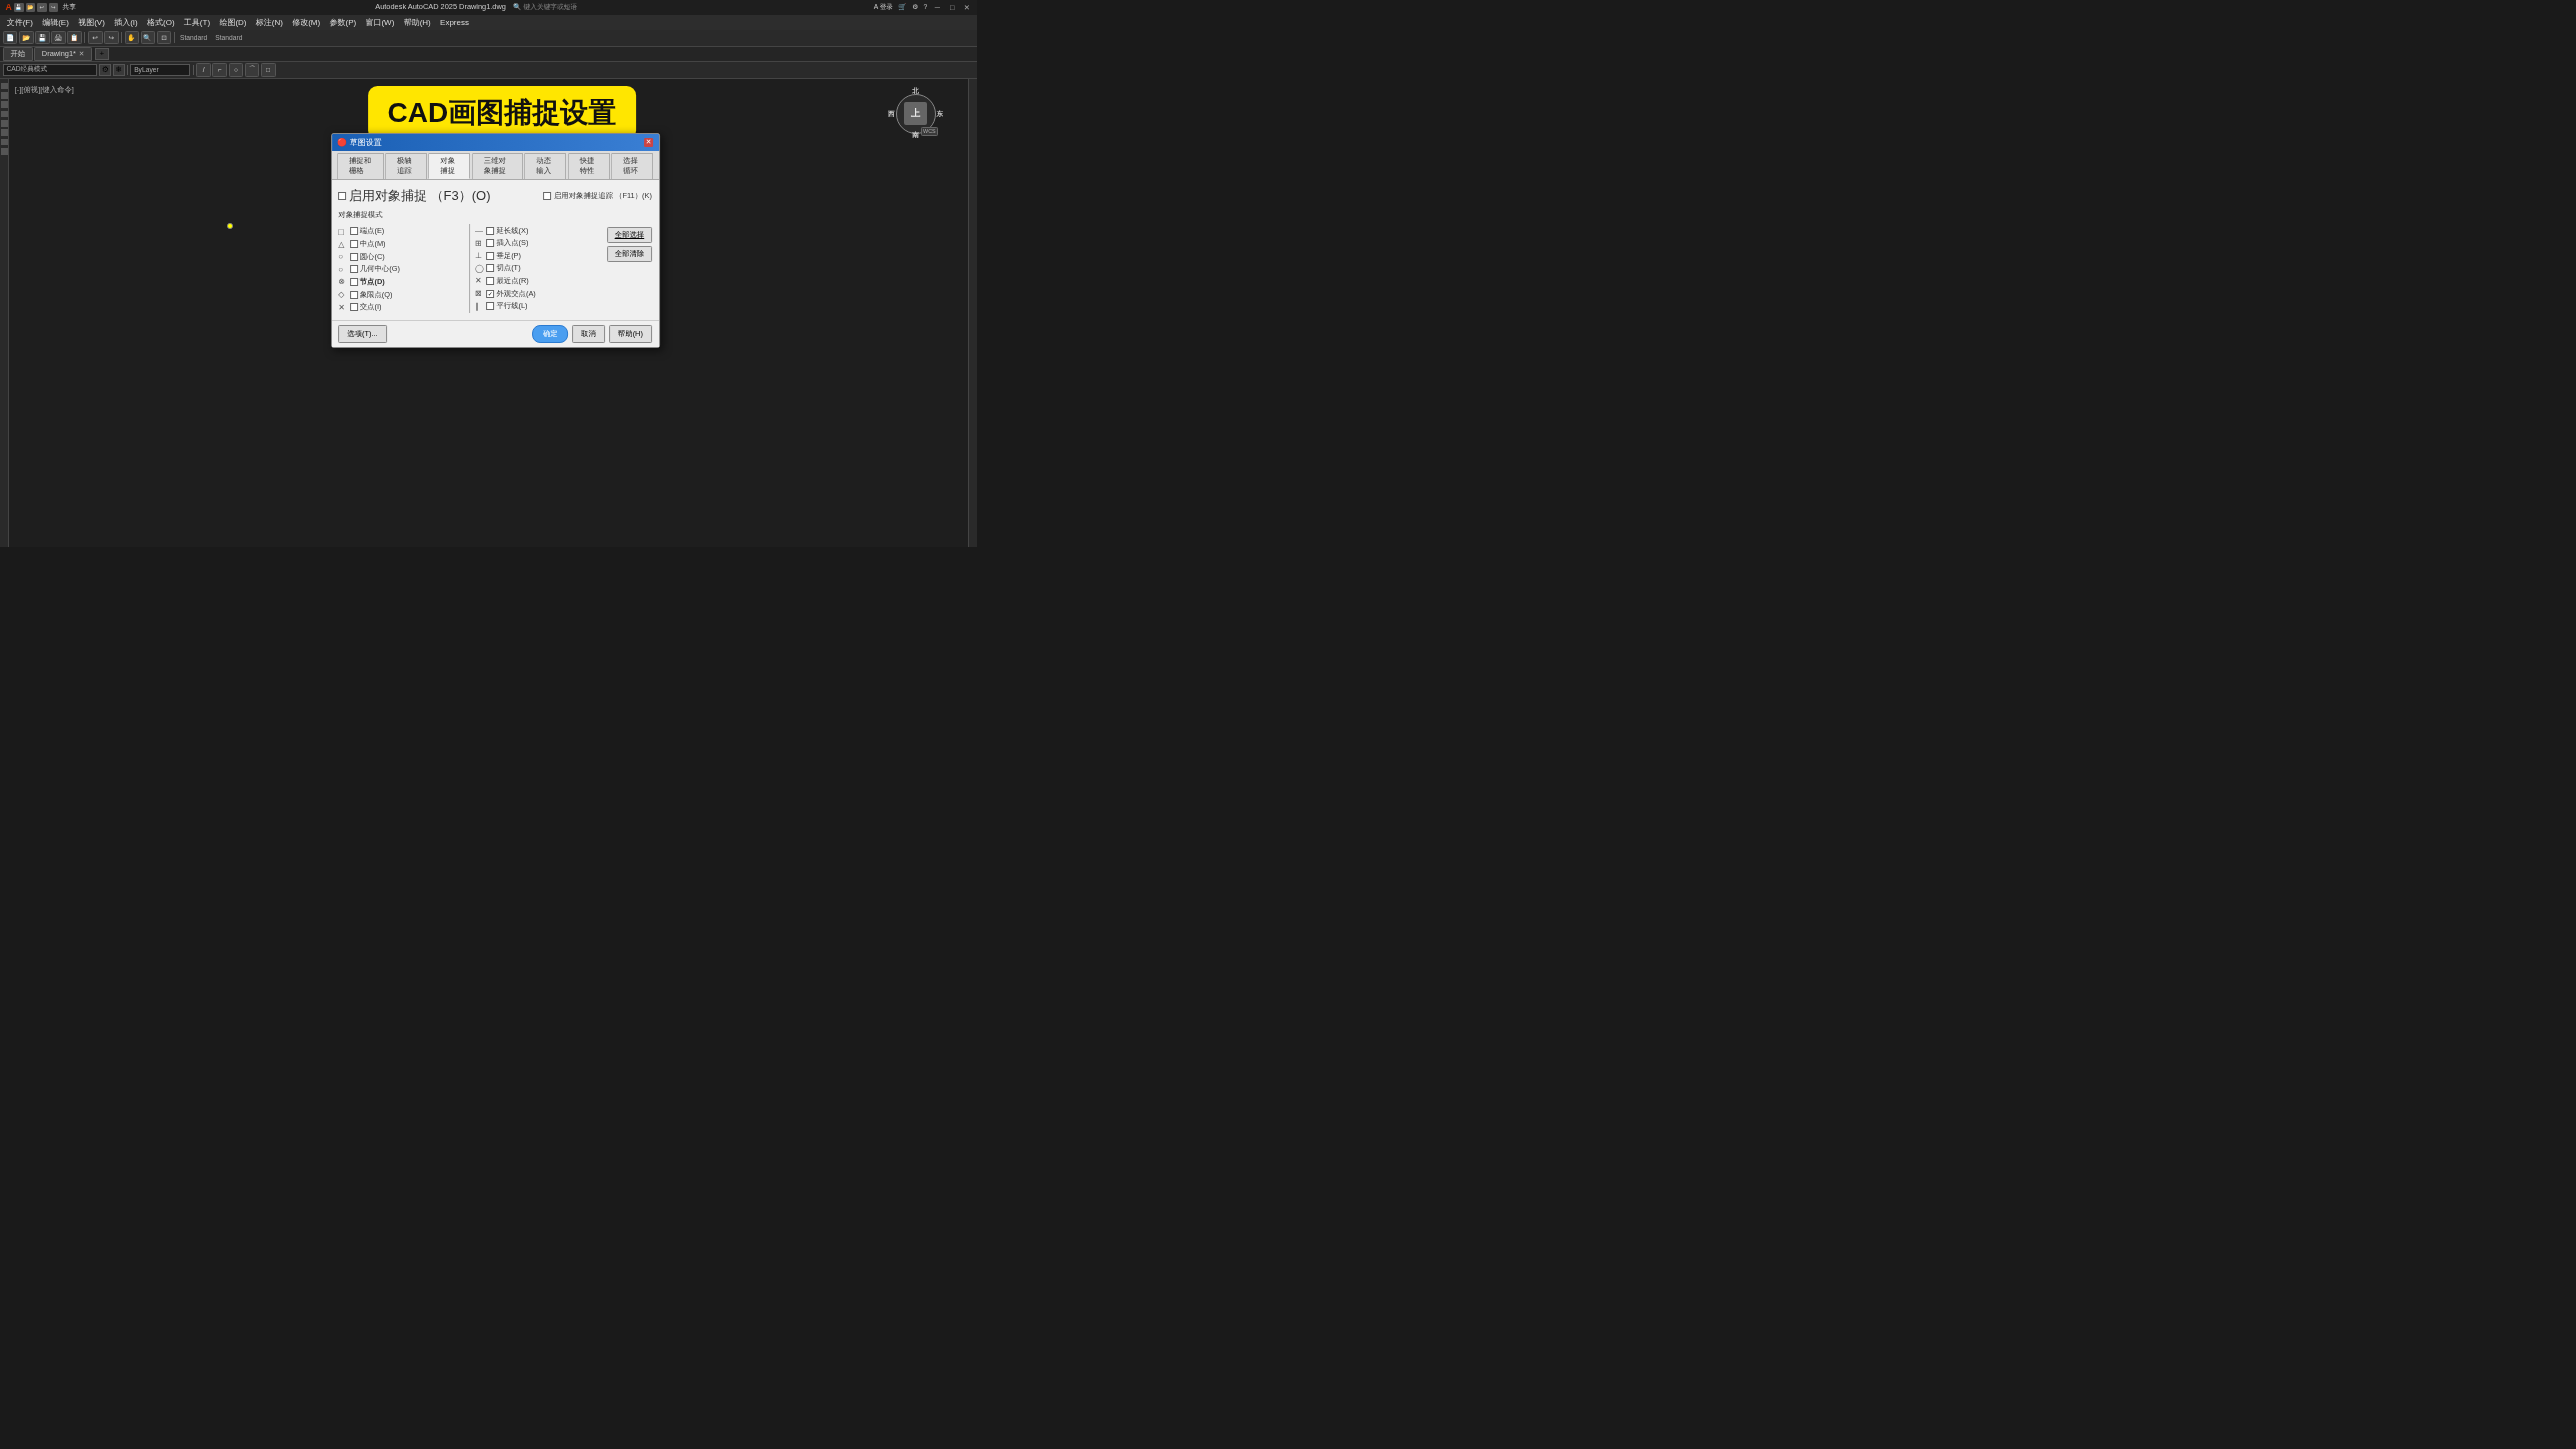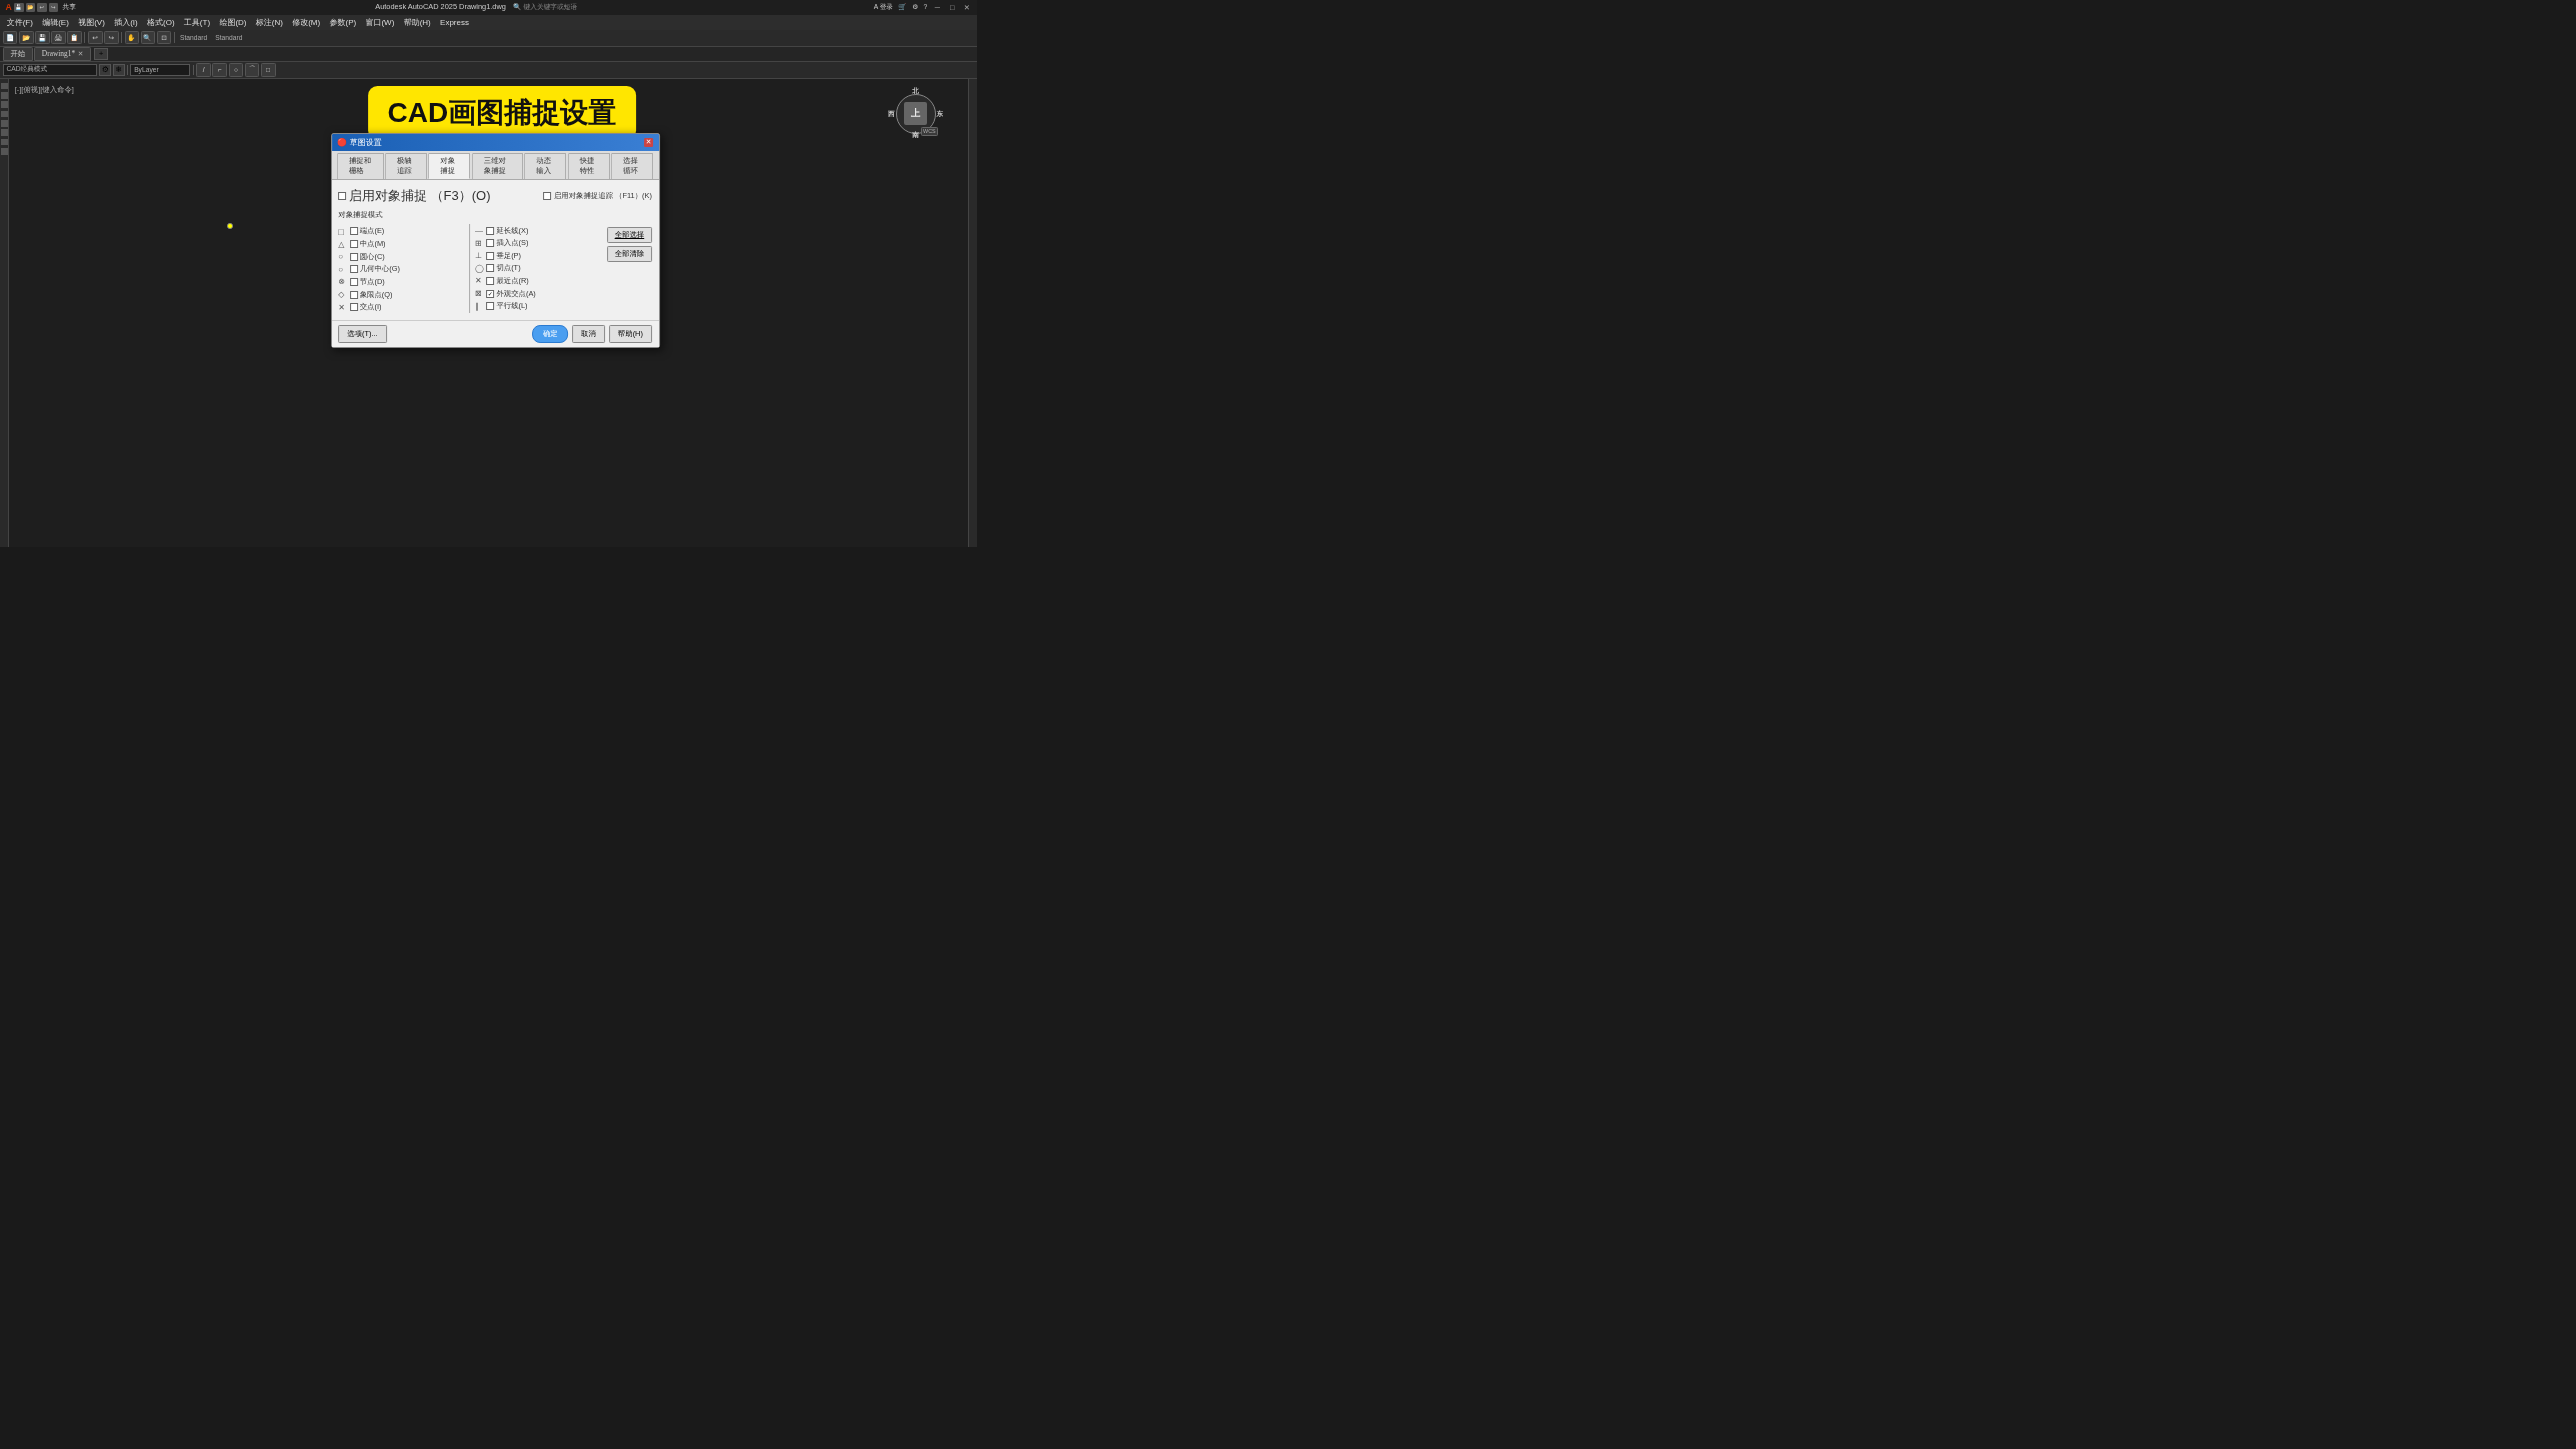--- a/index.html
+++ b/index.html
@@ -85,21 +85,20 @@
       background: #3a3a3a;
       border: 0.7px solid #555;
       color: #ccc;
       font-size: 7.4px;
       cursor: pointer;
       margin-right: 1.3px;
       border-radius: 1.3px 1.3px 0 0;
       display: flex;
       align-items: flex-end;
       gap: 2.7px;
-      font-family: Liberation Serif, serif;
     }
 
     
     .toolbar2 {
       height: 17.4px;
       background: #2a2a2a;
       display: flex;
       align-items: center;
       padding: 0 2.7px;
       gap: 1.3px;
@@ -334,21 +333,21 @@
 
             <div style="display:flex;align-items:center;gap:2px;padding:1.3px 0;">
               <span style="font-size:8px;color:#555;width:9.4px;">○</span>
               <div style="width:8px;height:8px;border:0.7px solid #666;background:white;"></div>
               <span style="font-size:7.4px;color:#333;">几何中心(G)</span>
             </div>
 
             <div style="display:flex;align-items:center;gap:2px;padding:1.3px 0;">
               <span style="font-size:8px;color:#555;width:9.4px;">⊗</span>
               <div style="width:8px;height:8px;border:0.7px solid #666;background:white;"></div>
-              <span style="font-size:7.4px;color:#333;">节点(D)</span>
+              <span style="font-size:7.4px;color:#333;font-weight:bold;">节点(D)</span>
             </div>
 
             <div style="display:flex;align-items:center;gap:2px;padding:1.3px 0;">
               <span style="font-size:8px;color:#555;width:9.4px;">◇</span>
               <div style="width:8px;height:8px;border:0.7px solid #666;background:white;"></div>
               <span style="font-size:7.4px;color:#333;">象限点(Q)</span>
             </div>
 
             <div style="display:flex;align-items:center;gap:2px;padding:1.3px 0;">
               <span style="font-size:8px;color:#555;width:9.4px;">✕</span>

